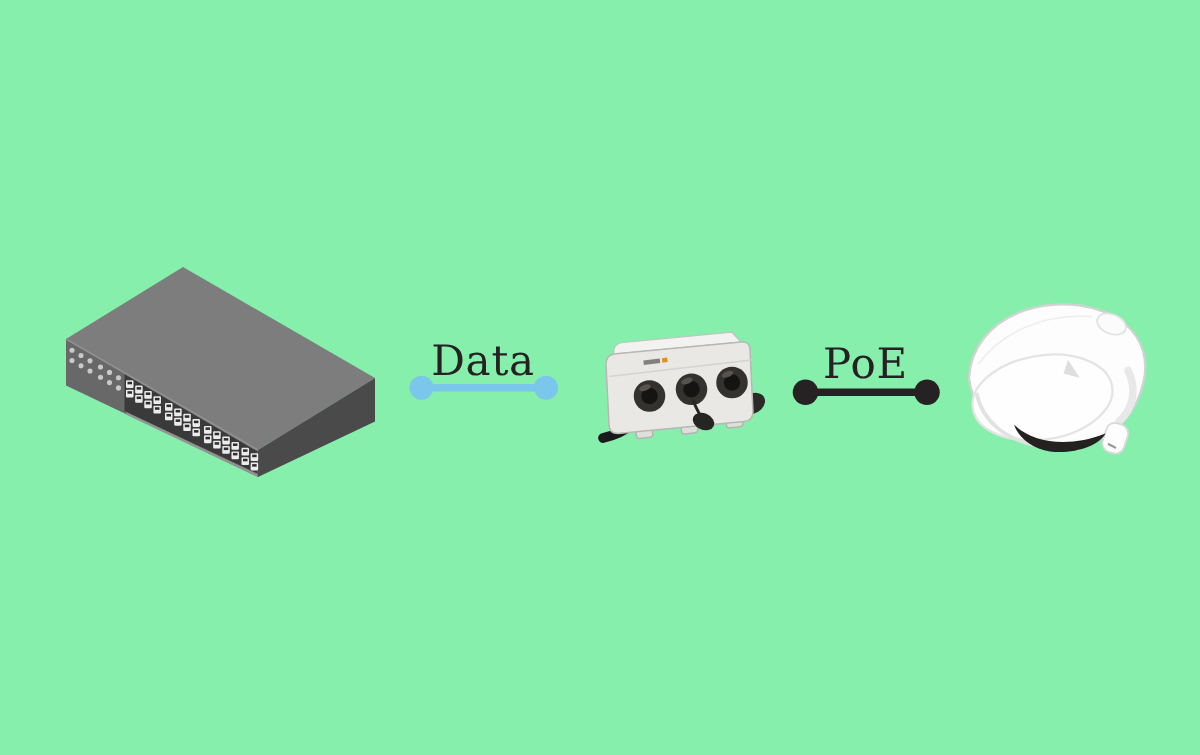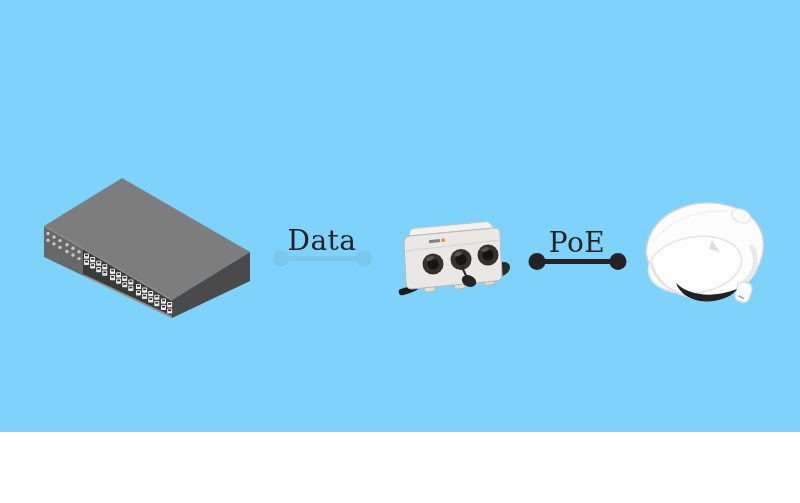--- a/index.html
+++ b/index.html
@@ -1,21 +1,21 @@
 <!DOCTYPE html>
 <html><head>
 <meta charset="utf-8">
 <title></title>
 <style>
   html,body{margin:0;padding:0;}
   body{
     width:800px;height:503px;background:#ffffff;overflow:hidden;
     font-family:"DejaVu Serif","Liberation Serif",serif;
   }
-  .stage{position:relative;width:800px;height:432px;background:#7dd3fc;}
+  .stage{position:relative;width:800px;height:503px;background:#86efac;}
   svg{display:block;}
   .link-label{
     font-family:"DejaVu Serif","Liberation Serif",serif;
     font-size:28px;
     letter-spacing:0.5px;
   }
 </style>
 </head>
 <body>
 

